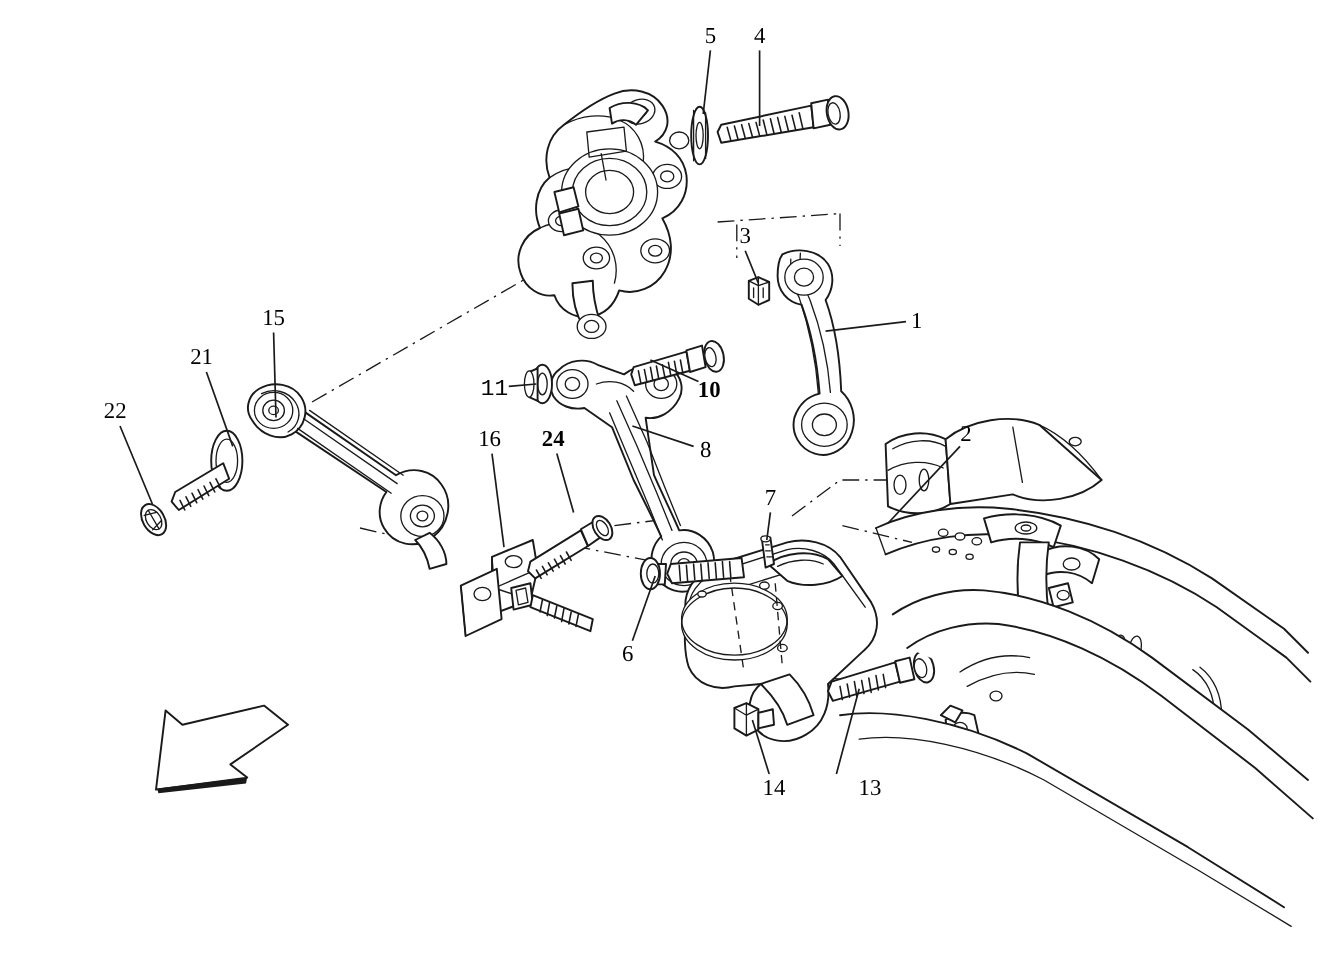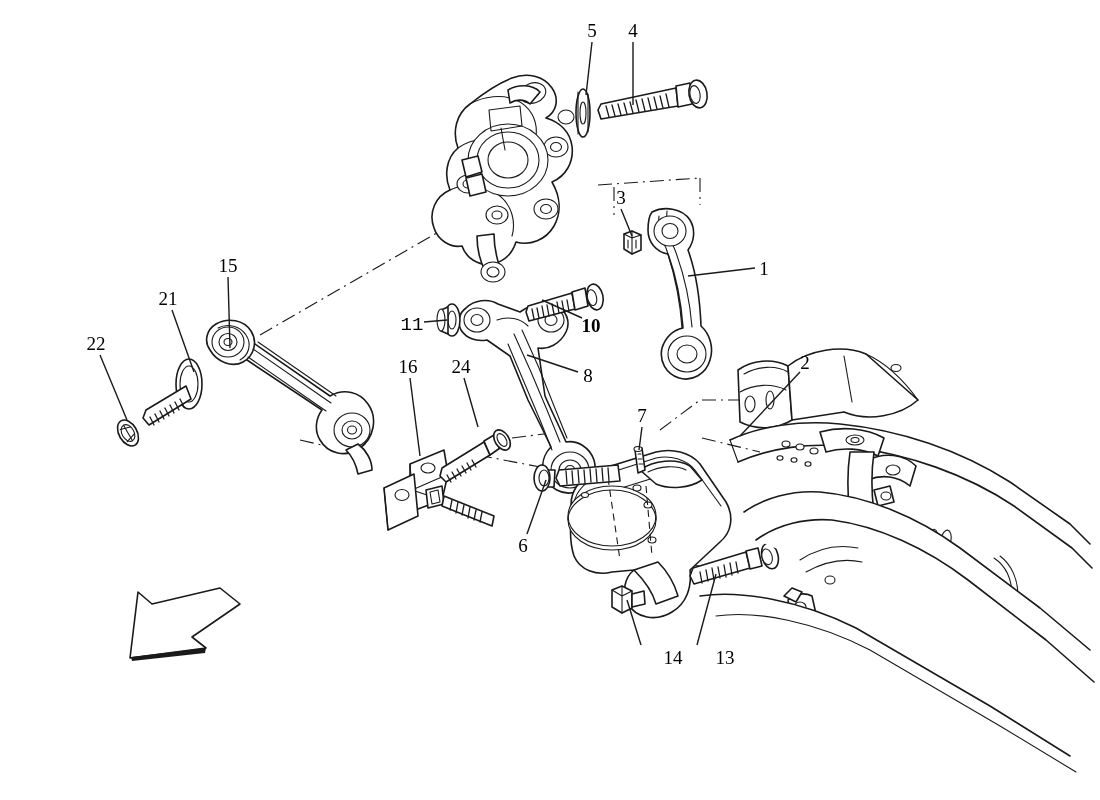--- a/index.html
+++ b/index.html
@@ -472,19 +472,19 @@
   <div class="callout" style="left:621px; top:197px;">3</div>
   <div class="callout" style="left:764px; top:268px;">1</div>
   <div class="callout" style="left:805px; top:362px;">2</div>
   <div class="callout" style="left:228px; top:265px;">15</div>
   <div class="callout" style="left:168px; top:298px;">21</div>
   <div class="callout" style="left:96px;  top:343px;">22</div>
   <div class="callout" style="left:412px; top:325px;font-family:Liberation Mono, monospace;">11</div>
   <div class="callout" style="left:591px; top:325px;font-weight:bold;">10</div>
   <div class="callout" style="left:588px; top:375px;">8</div>
   <div class="callout" style="left:408px; top:366px;">16</div>
-  <div class="callout" style="left:461px; top:366px;">24</div>
+  <div class="callout" style="left:461px; top:366px;font-weight:bold;">24</div>
   <div class="callout" style="left:642px; top:415px;">7</div>
   <div class="callout" style="left:523px; top:545px;">6</div>
-  <div class="callout" style="left:645px; top:657px;margin-left:28px;">14</div>
+  <div class="callout" style="left:645px; top:657px;">14</div>
   <div class="callout" style="left:697px; top:657px;margin-left:28px;">13</div>
 
 </div>
 
 </body></html>

